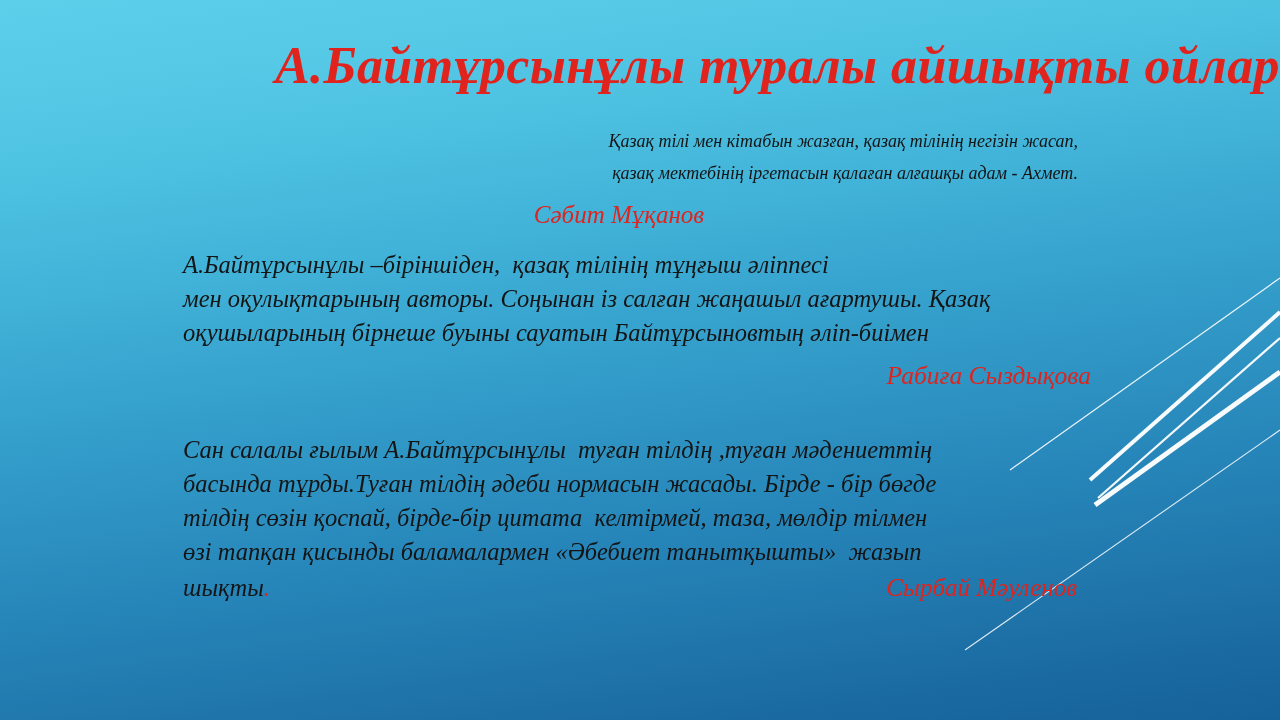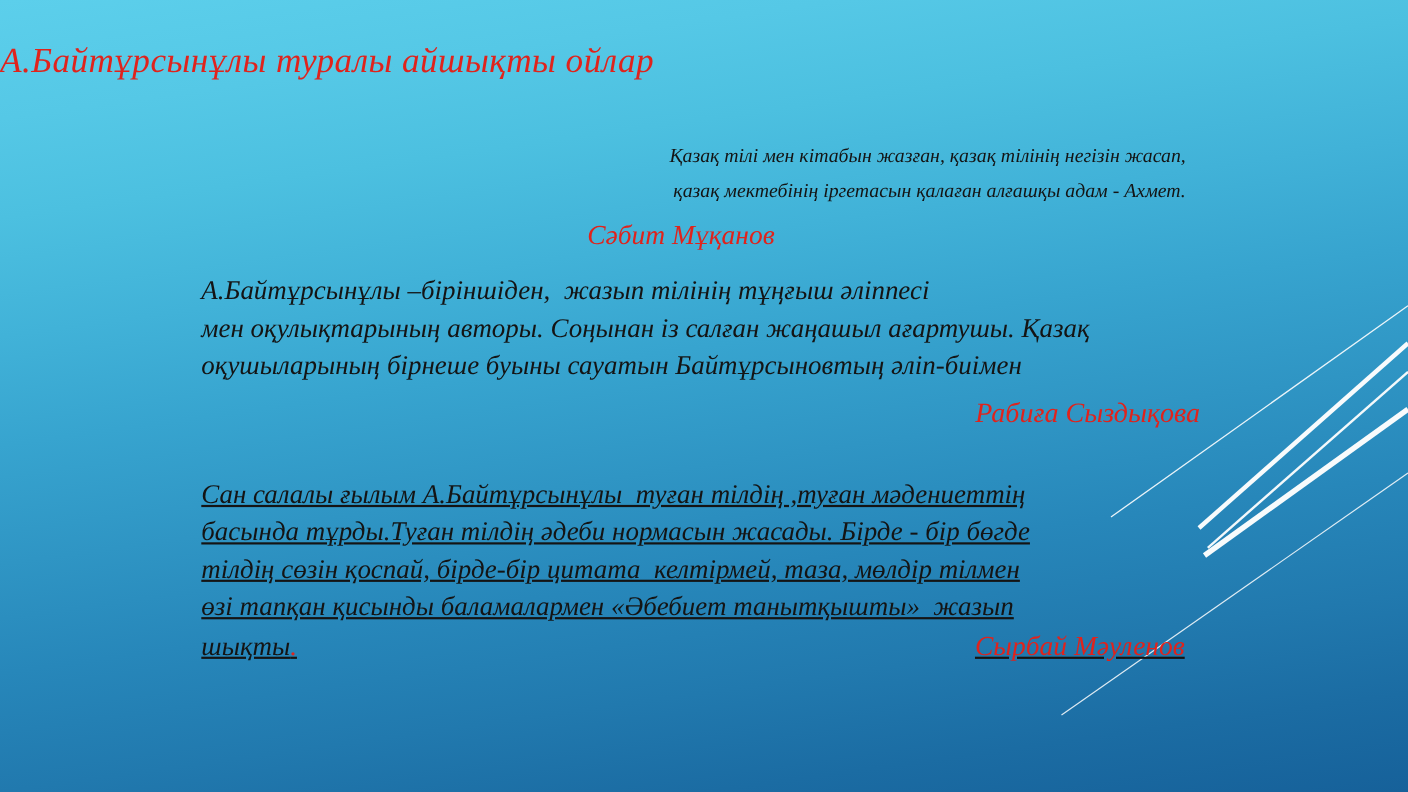--- a/index.html
+++ b/index.html
@@ -38,25 +38,25 @@
     inset: 0;
     pointer-events: none;
   }
 
   
   .title {
     position: absolute;
     left: 0;
     right: 0;
     top: 36px;
-    text-align: left;
+    text-align: right;
     color: #e0231c;
-    font-size: 32px;
+    font-size: 52px;
     font-style: italic;
-    font-weight: 400;
+    font-weight: 700;
     letter-spacing: 0.4px;
     line-height: 1.15;
     white-space: nowrap;
   }
 
   
   .quote-block {
     position: absolute;
     font-style: italic;
     color: #141414;
@@ -71,21 +71,20 @@
   }
   .q2 {
     left: 183px;
     top: 248px;
     width: 930px;
   }
   .q3 {
     left: 183px;
     top: 433px;
     width: 940px;
-    text-decoration: underline;
   }
 
   .q2 .line, .q3 .line {
     font-size: 24.5px;
     line-height: 34px;
   }
   .q1 .line {
     font-size: 18px;
     line-height: 31.5px;
     text-align: right;
@@ -147,21 +146,21 @@
 
   <div class="title">А.Байтұрсынұлы туралы айшықты ойлар</div>
 
   <div class="quote-block q1">
     <div class="line">Қазақ тілі мен кітабын жазған, қазақ тілінің негізін жасап,</div>
     <div class="line">қазақ мектебінің іргетасын қалаған алғашқы адам - Ахмет.</div>
     <div class="author a1">Сәбит Мұқанов</div>
   </div>
 
   <div class="quote-block q2">
-    <div class="line">А.Байтұрсынұлы –біріншіден,  жазып тілінің тұңғыш әліппесі</div>
+    <div class="line">А.Байтұрсынұлы –біріншіден,  қазақ тілінің тұңғыш әліппесі</div>
     <div class="line">мен оқулықтарының авторы. Соңынан із салған жаңашыл ағартушы. Қазақ</div>
     <div class="line">оқушыларының бірнеше буыны сауатын Байтұрсыновтың әліп-биімен</div>
     <div class="author a2">Рабиға Сыздықова</div>
   </div>
 
   <div class="quote-block q3">
     <div class="line">Сан салалы ғылым А.Байтұрсынұлы  туған тілдің ,туған мәдениеттің</div>
     <div class="line">басында тұрды.Туған тілдің әдеби нормасын жасады. Бірде - бір бөгде</div>
     <div class="line">тілдің сөзін қоспай, бірде-бір цитата  келтірмей, таза, мөлдір тілмен</div>
     <div class="line">өзі тапқан қисынды баламалармен «Әбебиет танытқышты»  жазып</div>

